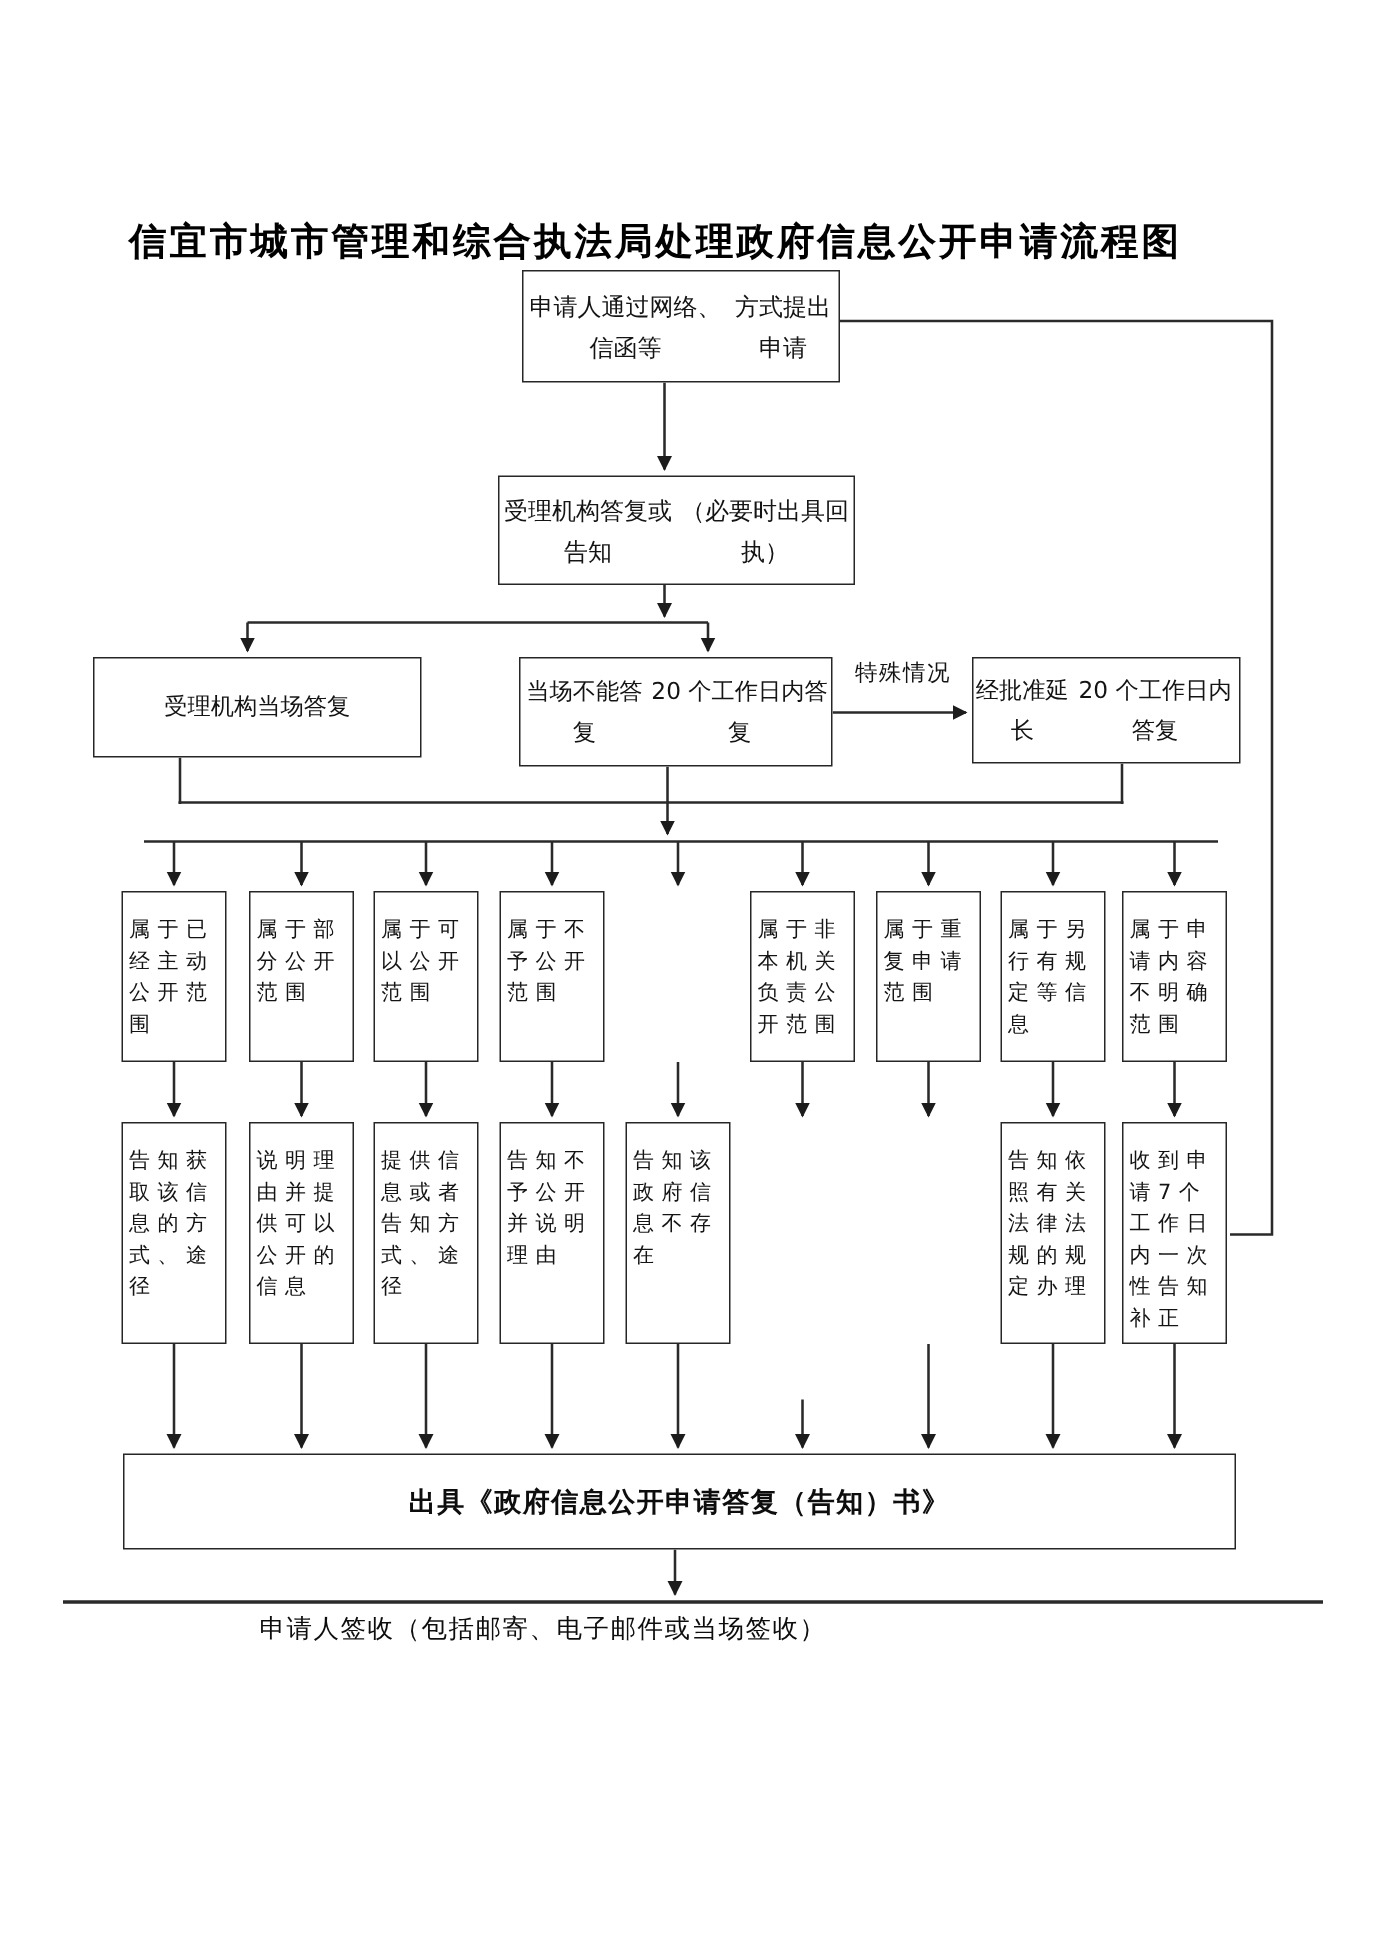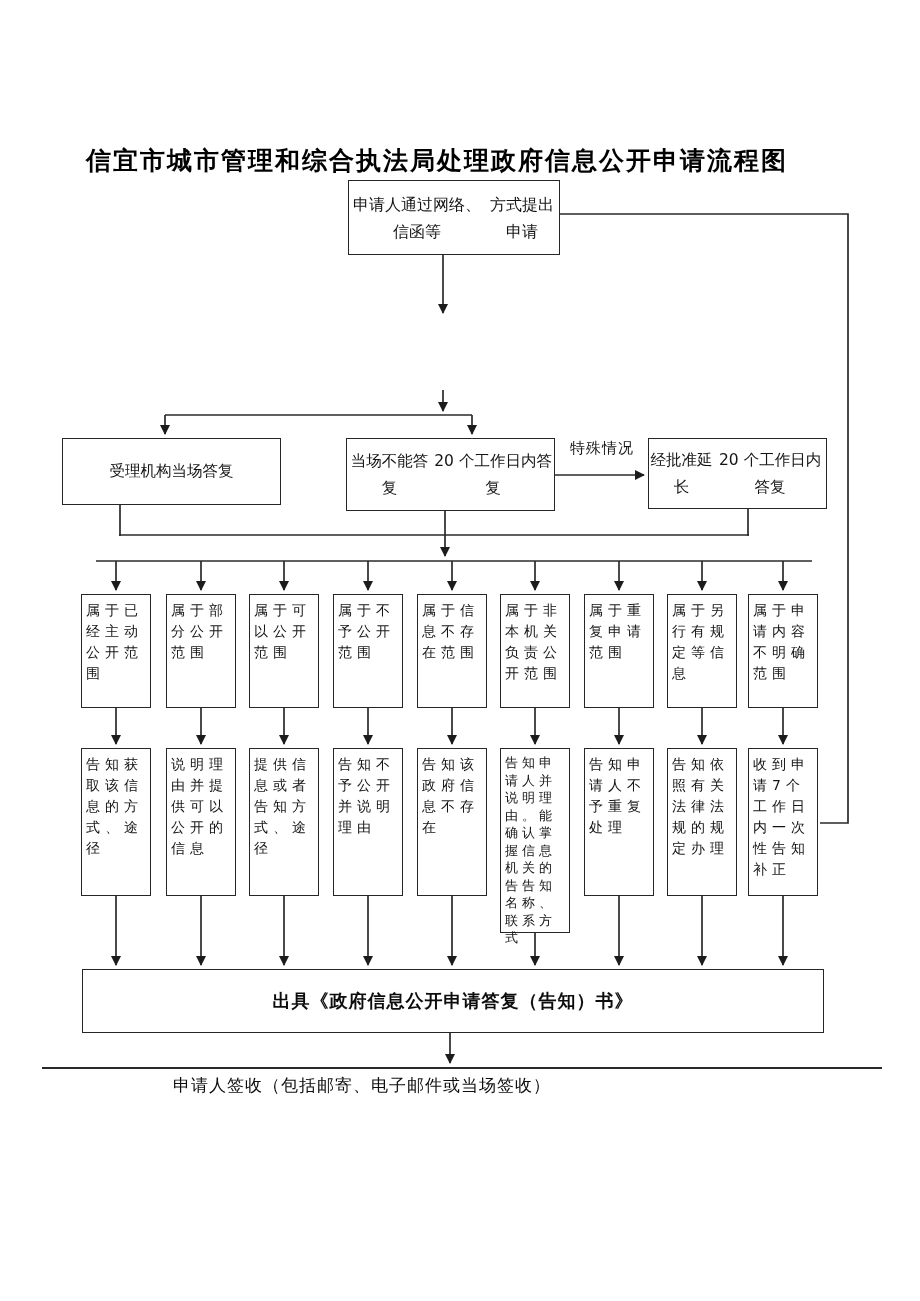--- a/index.html
+++ b/index.html
@@ -20,21 +20,21 @@
   }
   .box{
     position:absolute;box-sizing:border-box;
     border:1.8px solid #262626;background:#fff;
     display:flex;flex-direction:row;align-items:center;justify-content:center;
     text-align:center;font-size:15.5px;line-height:27px;color:#141414;
   }
   .cat,.act{
     position:absolute;box-sizing:border-box;width:70px;
     border:1.8px solid #262626;background:#fff;
-    padding:5px 4px;font-size:14px;letter-spacing:5px;line-height:21px;
+    padding:15px 4px;font-size:14px;letter-spacing:5px;line-height:21px;
     text-align:left;color:#141414;word-break:break-all;
   }
   .cat{top:566px;height:114px;}
   .act{top:720px;height:148px;}
   .act.tall{height:185px;font-size:13px;letter-spacing:4px;line-height:17.5px;}
   .c1{left:81px;} .c2{left:166px;} .c3{left:249px;} .c4{left:333px;} .c5{left:417px;}
   .c6{left:500px;} .c7{left:584px;} .c8{left:667px;} .c9{left:748px;}
   .speclabel{
     position:absolute;left:557px;top:411px;width:90px;
     text-align:center;font-size:15px;color:#141414;letter-spacing:1px;
@@ -110,20 +110,24 @@
     </g>
   </svg>
 
   <div class="title">信宜市城市管理和综合执法局处理政府信息公开申请流程图</div>
 
   <div class="box" style="left:348px;top:152px;width:212px;height:75px;font-size:16px;">
     <div>申请人通过网络、信函等</div>
     <div>方式提出申请</div>
   </div>
 
+  <div class="box" style="left:332px;top:289px;width:238px;height:73px;font-size:16px;">
+    <div>受理机构答复或告知</div>
+    <div>（必要时出具回执）</div>
+  </div>
 
   <div class="box" style="left:62px;top:410px;width:219px;height:67px;">
     <div>受理机构当场答复</div>
   </div>
 
   <div class="box" style="left:346px;top:410px;width:209px;height:73px;">
     <div>当场不能答复</div>
     <div>20 个工作日内答复</div>
   </div>
 
@@ -131,33 +135,30 @@
 
   <div class="box" style="left:648px;top:410px;width:179px;height:71px;">
     <div>经批准延长</div>
     <div>20 个工作日内答复</div>
   </div>
 
   <div class="cat c1">属于已经主动公开范围</div>
   <div class="cat c2">属于部分公开范围</div>
   <div class="cat c3">属于可以公开范围</div>
   <div class="cat c4">属于不予公开范围</div>
-  <div class="cat c5">属于信息不存在范围</div>
   <div class="cat c6">属于非本机关负责公开范围</div>
   <div class="cat c7">属于重复申请范围</div>
   <div class="cat c8">属于另行有规定等信息</div>
   <div class="cat c9">属于申请内容不明确范围</div>
 
   <div class="act c1">告知获取该信息的方式、途径</div>
   <div class="act c3">提供信息或者告知方式、途径</div>
   <div class="act c2">说明理由并提供可以公开的信息</div>
   <div class="act c4">告知不予公开并说明理由</div>
   <div class="act c5">告知该政府信息不存在</div>
-  <div class="act tall c6">告知申请人并说明理由。能确认掌握信息机关的告告知名称、联系方式</div>
-  <div class="act c7">告知申请人不予重复处理</div>
   <div class="act c8">告知依照有关法律法规的规定办理</div>
   <div class="act c9">收到申请7个工作日内一次性告知补正</div>
 
   <div class="bigbox">
     <span>出具《政府信息公开申请答复（告知）书》</span>
   </div>
 
   <div class="signtext">申请人签收（包括邮寄、电子邮件或当场签收）</div>
 
 </div>

